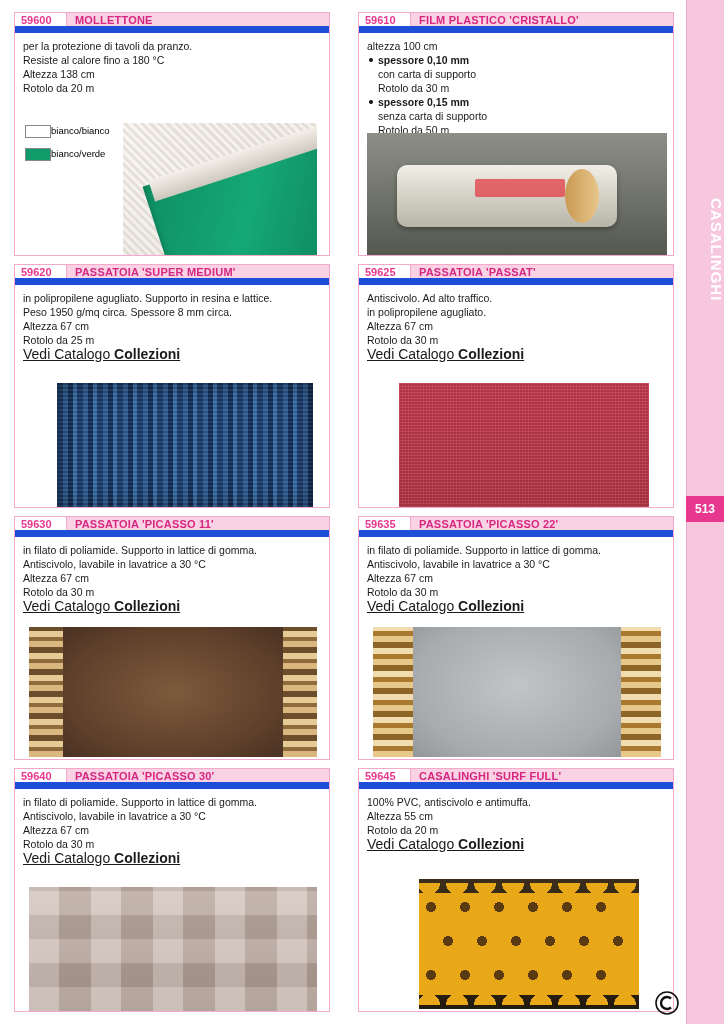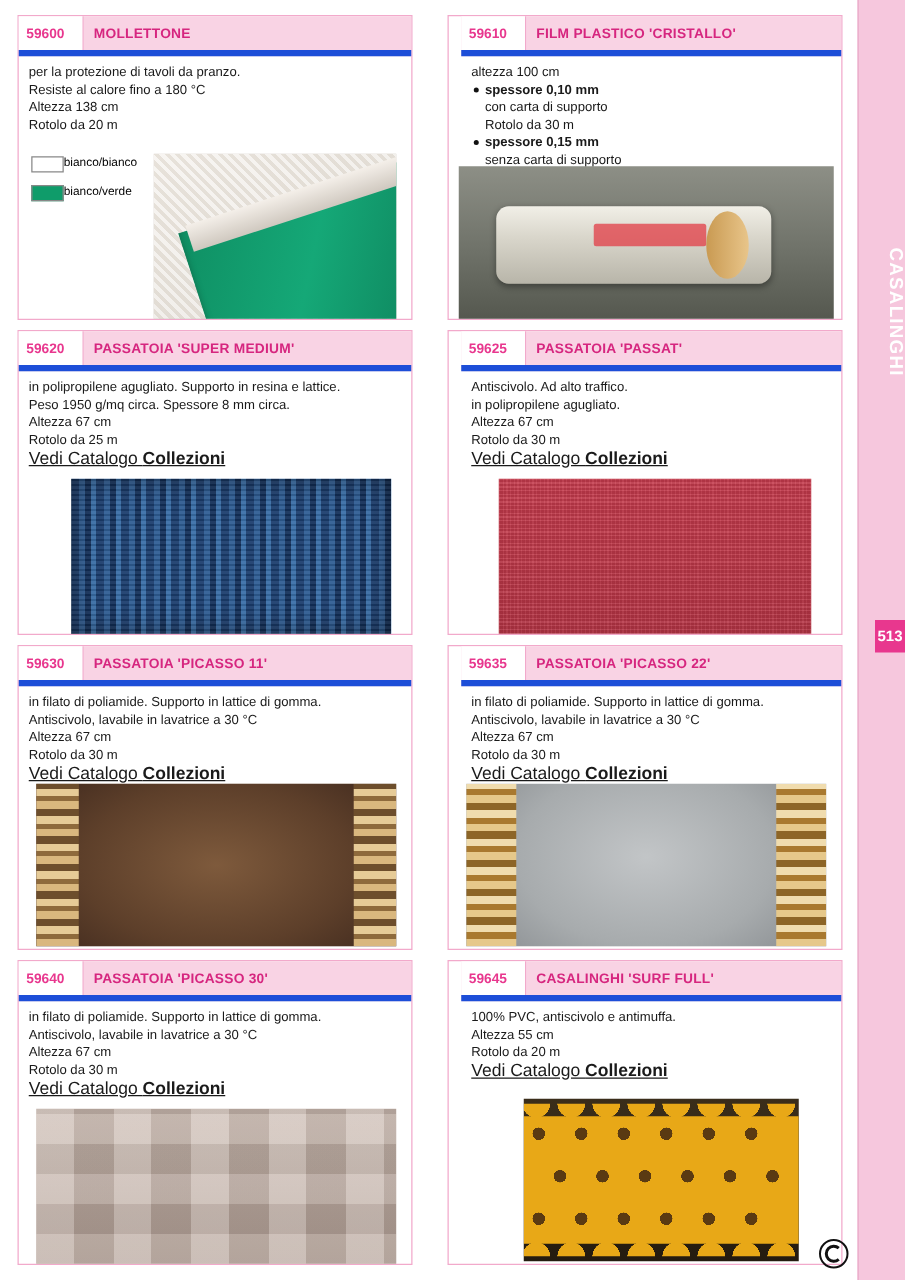--- a/index.html
+++ b/index.html
@@ -27,21 +27,21 @@
     position:absolute; top:170px; left:0; width:38px;
     text-align:center;
     font-size:15px; letter-spacing:1px;
     color:#ffffff; font-weight:bold;
     writing-mode:vertical-rl;
     transform:none;
     height:160px;
   }
   .page-number-box {
     position:absolute; right:0; top:496px;
-    width:24px; height:26px;
+    width:38px; height:26px;
     background:#e8378e;
     color:#ffffff;
     font-size:12px; font-weight:bold;
     display:flex; align-items:center; justify-content:center;
   }
   .corner-logo {
     position:absolute; right:44px; bottom:8px;
     width:26px; height:26px;
   }
   .corner-logo svg { display:block; }
@@ -56,27 +56,27 @@
     grid-auto-rows:252px;
     gap:0px;
   }
   .card {
     position:relative;
     width:316px;
     border:1px solid #f2a9cb;
     background:#ffffff;
     margin-bottom:8px;
   }
-  .card.right { margin-left:14px;padding-left:10px; }
+  .card.right { margin-left:14px; }
 
   .card-header {
     display:flex; align-items:stretch;
-    height:32px;
+    height:20px;
     background:#f9d3e4;
-    border-bottom:5px solid #1d4ed8;
+    border-bottom:7px solid #1d4ed8;
   }
   .code {
     background:#ffffff;
     border-right:1px solid #f2a9cb;
     color:#e8378e;
     font-weight:bold;
     font-size:11px;
     padding:0 6px;
     display:flex; align-items:center;
     min-width:52px;

